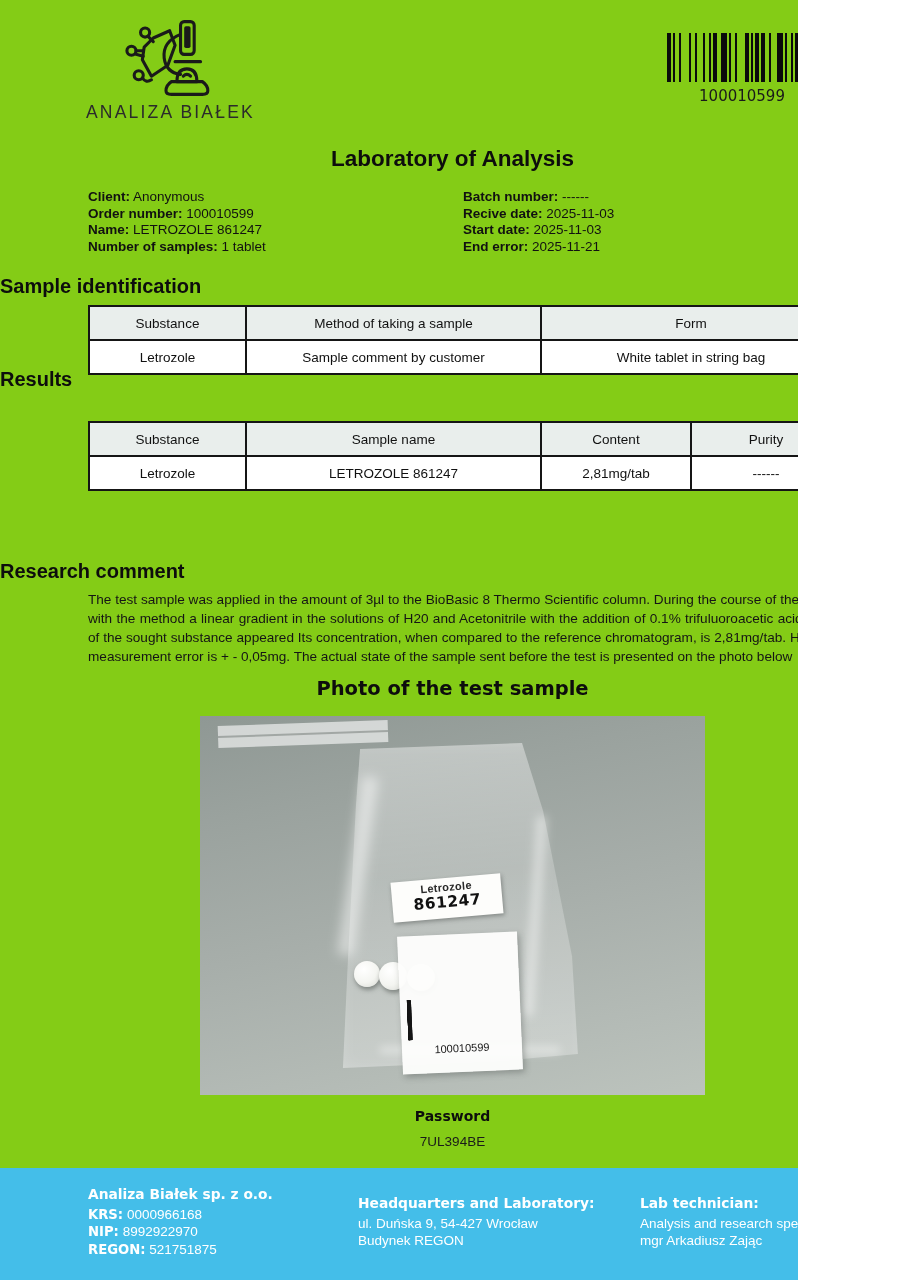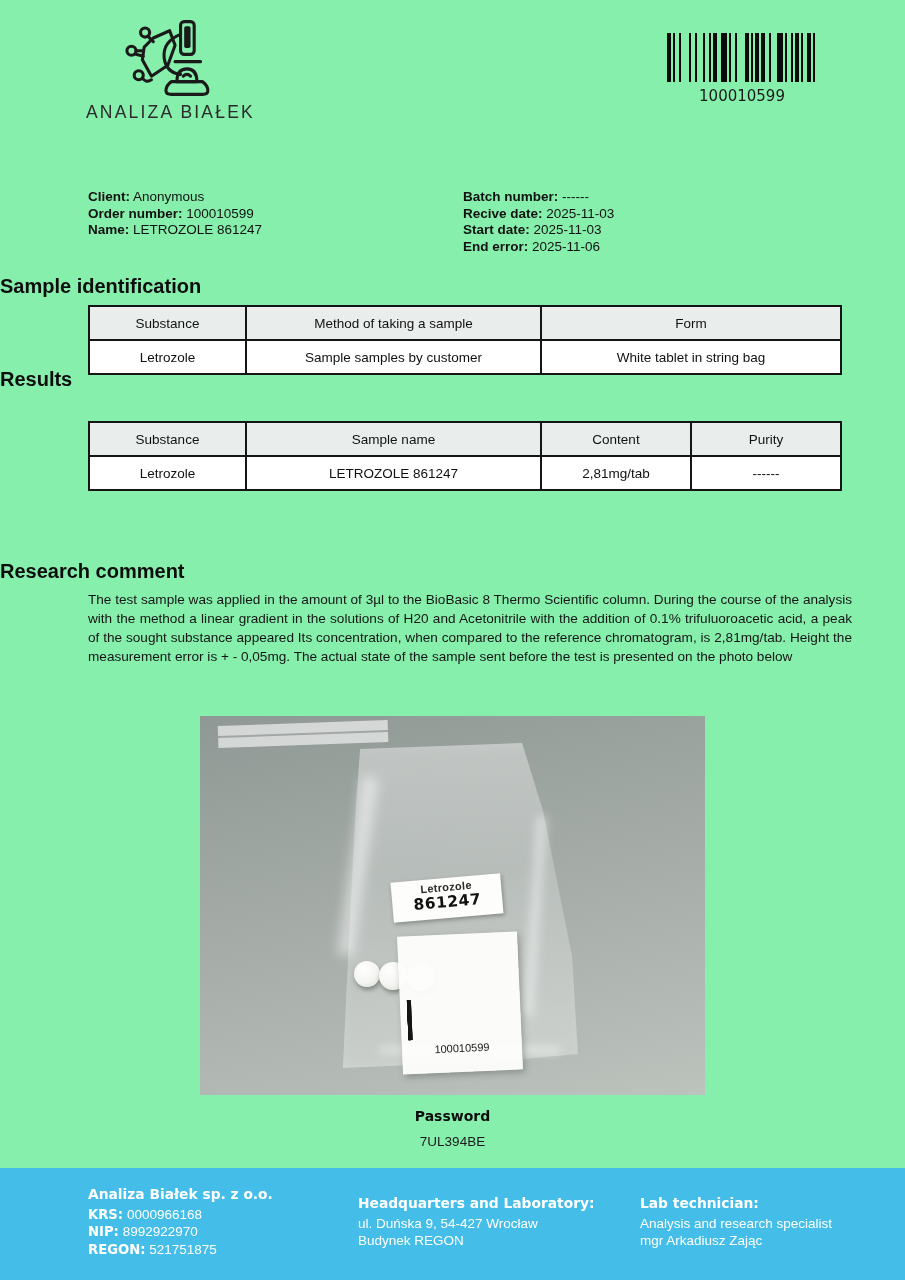--- a/index.html
+++ b/index.html
@@ -1,16 +1,16 @@
 <!DOCTYPE html>
 <html><head>
 <meta charset="utf-8">
 <style>
   html,body{margin:0;padding:0;background:#fff;}
-  .page{position:relative;width:905px;height:1280px;background:#86efac;overflow:hidden;
+  .page{position:relative;width:798px;height:1280px;background:#84cc16;overflow:hidden;
         font-family:"Liberation Sans",sans-serif;color:#111;}
   .abs{position:absolute;}
 
   
   .logo-wrap{left:86px;top:18px;width:160px;text-align:center;}
   .logo-svg{display:block;margin:0 auto;}
   .logo-text{margin-top:4px;font-size:17.5px;letter-spacing:2.2px;color:#2b2b2b;white-space:nowrap;}
 
   .barcode-wrap{left:667px;top:33px;width:150px;text-align:center;}
   .barcode{height:49px;width:150px;overflow:hidden;white-space:nowrap;font-size:0;}
@@ -109,49 +109,51 @@
       <path d="M56 70 L90 70 Q96 74 96 80 Q96 84 90 84 L56 84 Q50 84 50 80 Q50 74 56 70 Z"></path>
     </svg>
     <div class="logo-text">ANALIZA BIAŁEK</div>
   </div>
 
   <div class="abs barcode-wrap">
     <div class="barcode"><span class="b" style="width: 4px;"></span><span style="width: 2px;"></span><span class="b" style="width: 2px;"></span><span style="width: 4px;"></span><span class="b" style="width: 2px;"></span><span style="width: 8px;"></span><span class="b" style="width: 2px;"></span><span style="width: 4px;"></span><span class="b" style="width: 2px;"></span><span style="width: 6px;"></span><span class="b" style="width: 2px;"></span><span style="width: 4px;"></span><span class="b" style="width: 2px;"></span><span style="width: 2px;"></span><span class="b" style="width: 4px;"></span><span style="width: 4px;"></span><span class="b" style="width: 6px;"></span><span style="width: 2px;"></span><span class="b" style="width: 2px;"></span><span style="width: 4px;"></span><span class="b" style="width: 2px;"></span><span style="width: 8px;"></span><span class="b" style="width: 4px;"></span><span style="width: 2px;"></span><span class="b" style="width: 2px;"></span><span style="width: 2px;"></span><span class="b" style="width: 4px;"></span><span style="width: 2px;"></span><span class="b" style="width: 4px;"></span><span style="width: 4px;"></span><span class="b" style="width: 2px;"></span><span style="width: 6px;"></span><span class="b" style="width: 6px;"></span><span style="width: 2px;"></span><span class="b" style="width: 2px;"></span><span style="width: 4px;"></span><span class="b" style="width: 2px;"></span><span style="width: 2px;"></span><span class="b" style="width: 4px;"></span><span style="width: 2px;"></span><span class="b" style="width: 2px;"></span><span style="width: 4px;"></span><span class="b" style="width: 4px;"></span><span style="width: 2px;"></span><span class="b" style="width: 2px;"></span><span style="width: 8px;"></span></div>
     <div class="barcode-num">100010599</div>
   </div>
 
+  <div class="abs h-main">Laboratory of Analysis</div>
 
   <div class="abs info-col l">
     <div><b>Client:</b> <span>Anonymous</span></div>
     <div><b>Order number:</b> <span>100010599</span></div>
     <div><b>Name:</b> <span>LETROZOLE 861247</span></div>
+    <div><b>Number of samples:</b> <span>1 tablet</span></div>
   </div>
   <div class="abs info-col r">
     <div><b>Batch number:</b> <span>------</span></div>
     <div><b>Recive date:</b> <span>2025-11-03</span></div>
     <div><b>Start date:</b> <span>2025-11-03</span></div>
-    <div><b>End error:</b> <span>2025-11-06</span></div>
+    <div><b>End error:</b> <span>2025-11-21</span></div>
   </div>
 
   <div class="abs h-sec" style="top:275px;">Sample identification</div>
   <table class="abs doc-table" style="left:88px;top:305px;width:752px;">
     <colgroup>
         <col style="width:157px">
         <col style="width:295px">
         <col style="width:300px">
       </colgroup>
     <tbody>
         <tr class="head">
       <td>Substance</td>
       <td>Method of taking a sample</td>
       <td>Form</td>
     </tr>
     <tr>
       <td>Letrozole</td>
-      <td>Sample samples by customer</td>
+      <td>Sample comment by customer</td>
       <td>White tablet in string bag</td>
     </tr>
   </tbody>
     </table>
 
   <div class="abs h-sec" style="top:368px;">Results</div>
   <table class="abs doc-table" style="left:88px;top:421px;width:752px;">
     <colgroup>
         <col style="width:157px">
         <col style="width:295px">
@@ -170,20 +172,21 @@
       <td>LETROZOLE 861247</td>
       <td>2,81mg/tab</td>
       <td>------</td>
     </tr>
   </tbody>
     </table>
 
   <div class="abs h-sec" style="top:560px;">Research comment</div>
   <div class="abs research-body">The test sample was applied in the amount of 3µl to the BioBasic 8 Thermo Scientific column. During the course of the analysis with the method a linear gradient in the solutions of H20 and Acetonitrile with the addition of 0.1% trifuluoroacetic acid, a peak of the sought substance appeared Its concentration, when compared to the reference chromatogram, is 2,81mg/tab. Height the measurement error is + - 0,05mg. The actual state of the sample sent before the test is presented on the photo below</div>
 
+  <div class="abs h-wide" style="top:677px;font-size:19.5px;">Photo of the test sample</div>
   <div class="abs photo">
     <div class="bag"></div>
     <div class="bag-zip"></div>
     <div class="bag-zipline"></div>
     <div class="bag-shine1"></div>
     <div class="bag-shine2"></div>
     <div class="bag-shine3"></div>
     <div class="bag-label">
       <span class="l1">Letrozole</span>
       <span class="l2">861247</span>

